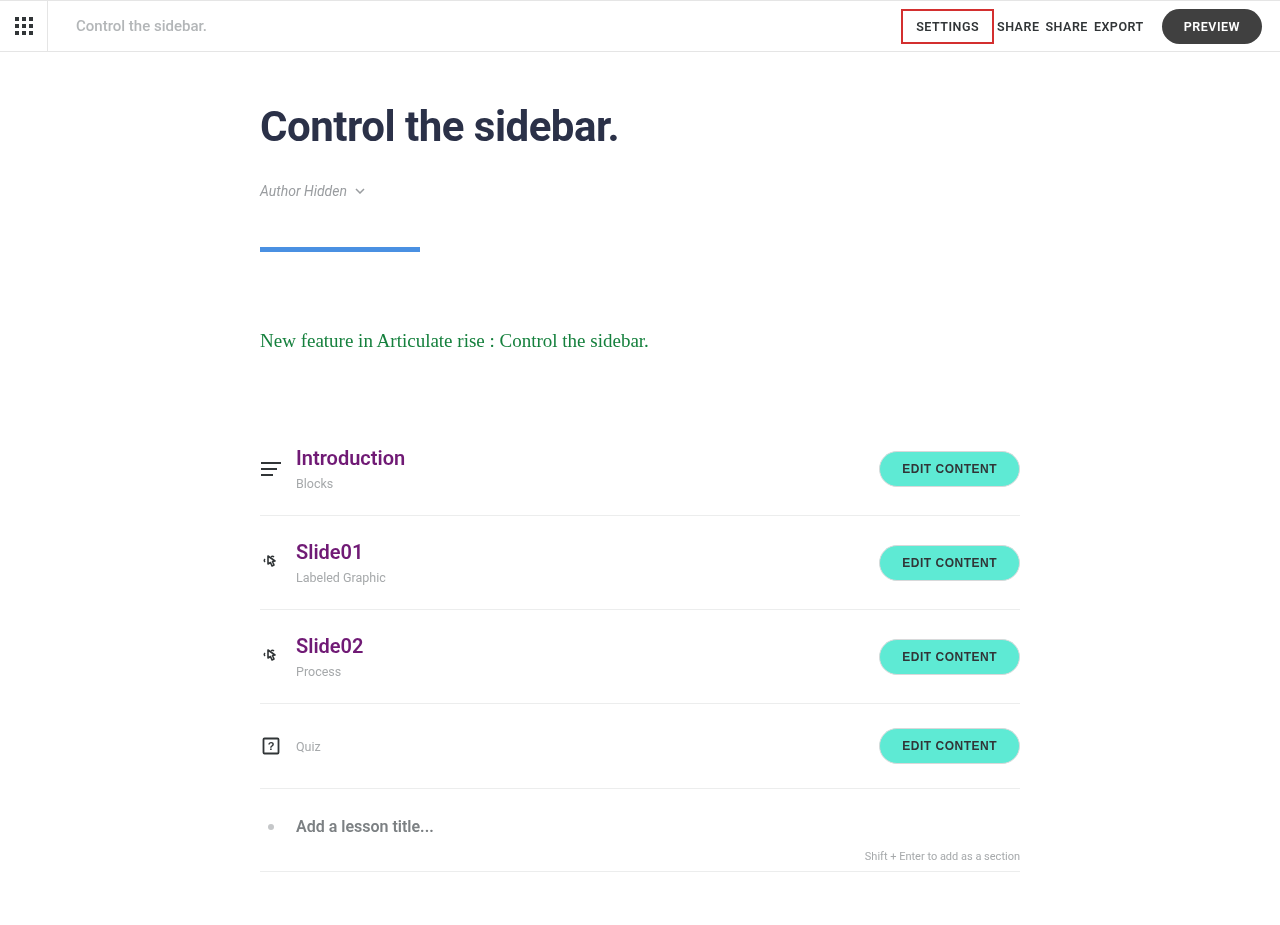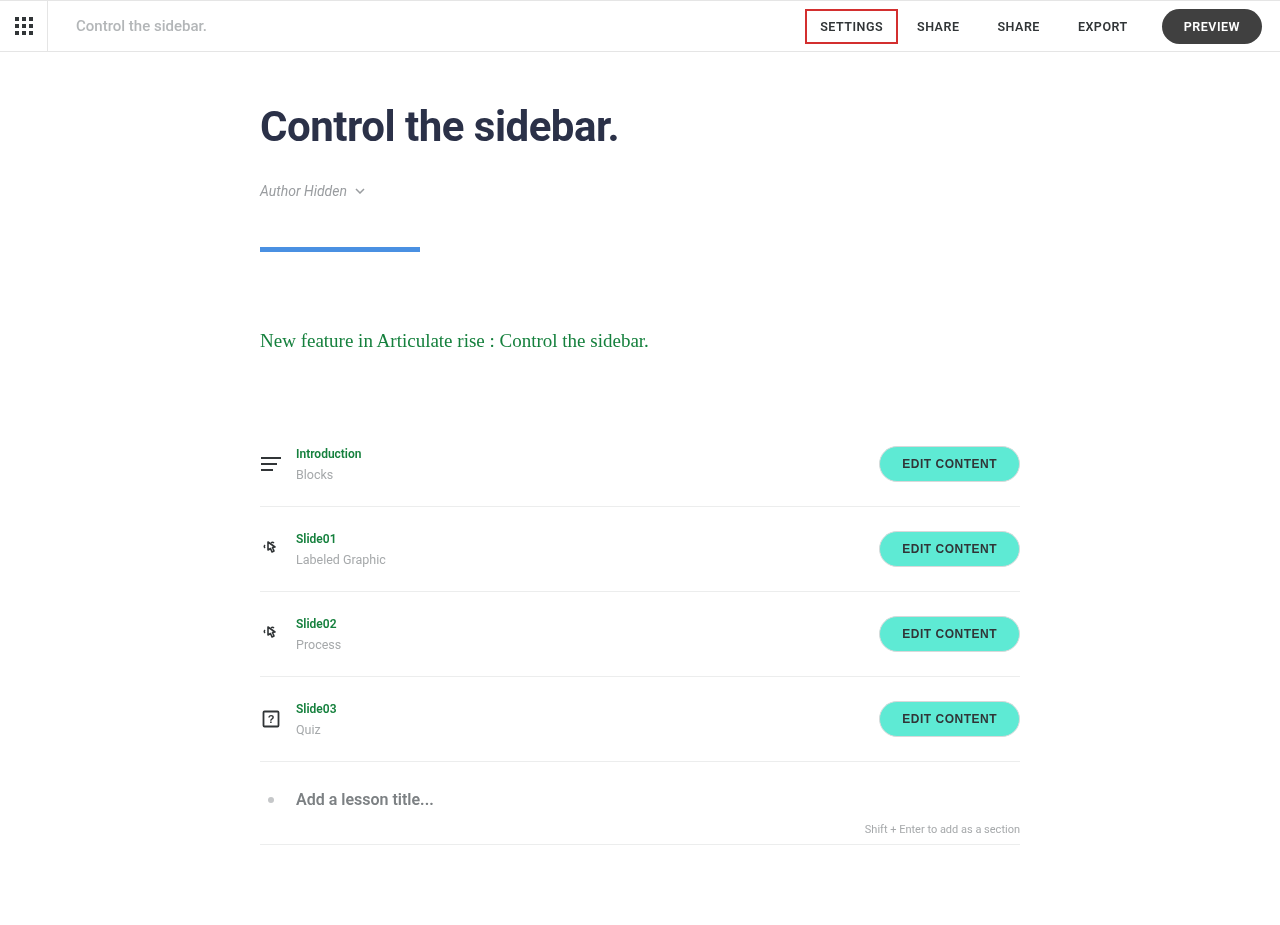--- a/index.html
+++ b/index.html
@@ -44,21 +44,21 @@
   margin-left: auto;
   display: flex;
   align-items: center;
   gap: 0;
 }
 .nav-item {
   font-size: 12.5px;
   font-weight: 600;
   letter-spacing: 0.5px;
   color: #313537;
-  padding: 10px 19px;
+  padding: 10px 3px;
   cursor: pointer;
 }
 .nav-item.highlighted {
   border: 2px solid #d32f2f;
   padding: 8px 13px;
 }
 .preview-btn {
   background: #404040;
   color: #fff;
   border-radius: 20px;
@@ -117,23 +117,23 @@
   width: 22px;
   height: 22px;
   margin-right: 14px;
   display: flex;
   align-items: center;
   justify-content: center;
   color: #313537;
 }
 .lesson-text { flex: 1; }
 .lesson-title {
-  font-size: 12px;
-  font-weight: 600;
-  color: #15803d;
+  font-size: 20px;
+  font-weight: 600;
+  color: #701a75;
   margin-bottom: 6px;
 }
 .lesson-type {
   font-size: 12.5px;
   color: #a6a9ab;
 }
 .edit-btn {
   border: 1px solid #d8d9da;
   border-radius: 20px;
   background: #5eead4;
@@ -258,21 +258,20 @@
         <button class="edit-btn">EDIT CONTENT</button>
       </div>
       <div class="lesson-row">
         <div class="lesson-icon">
           <svg width="18" height="18" viewBox="0 0 18 18">
             <rect x="1.5" y="1.5" width="15" height="15" rx="1" fill="none" stroke="#313537" stroke-width="1.8"></rect>
             <text x="9" y="13" text-anchor="middle" font-size="11" font-weight="700" fill="#313537" font-family="Arial">?</text>
           </svg>
         </div>
         <div class="lesson-text">
-          <div class="lesson-title">Slide03</div>
           <div class="lesson-type">Quiz</div>
         </div>
         <button class="edit-btn">EDIT CONTENT</button>
       </div>
     </div>
 
   <div class="add-row">
     <div class="bullet-dot"></div>
     <div class="add-placeholder">Add a lesson title...</div>
   </div>

